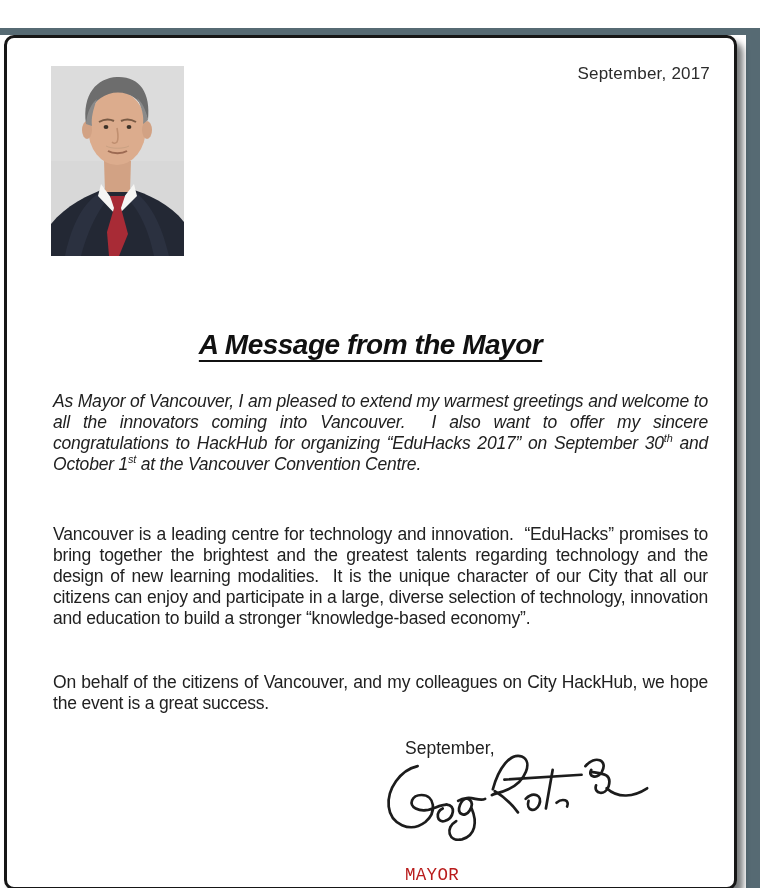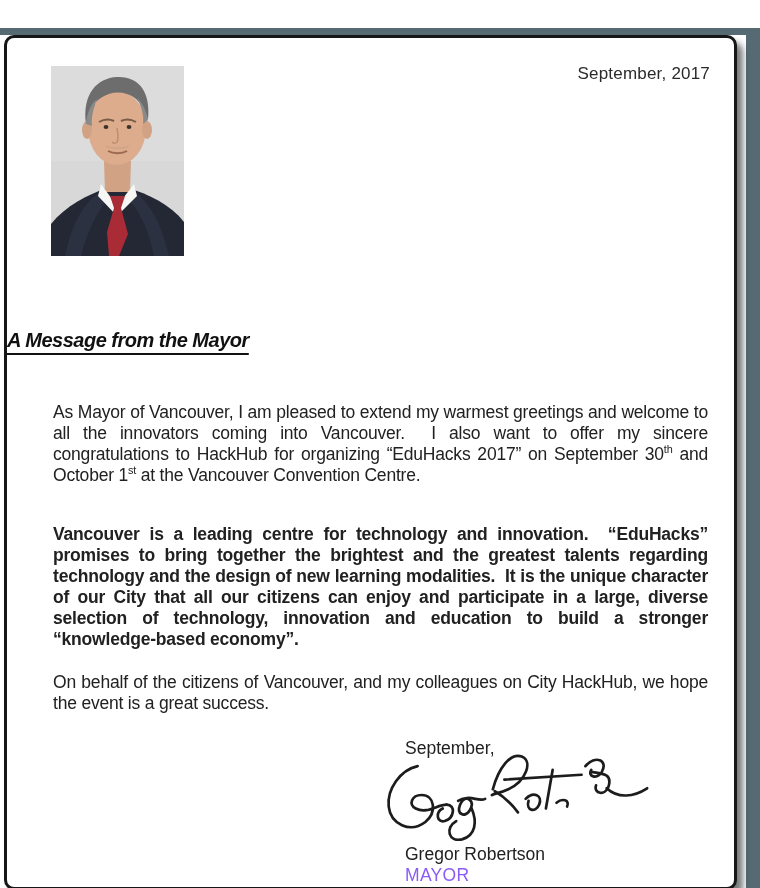--- a/index.html
+++ b/index.html
@@ -11,36 +11,36 @@
   .strip-right{ position: absolute; right: 0; top: 0; width: 14px; height: 888px; background: #566a73; }
 
   .card { position: absolute; left: 4px; top: 7px; width: 733px; height: 855px;
           background: #ffffff; border: 3px solid #161616; border-radius: 10px;
           box-shadow: 6px 7px 6px rgba(10,14,16,0.55); z-index: 2; }
 
   .photo { position: absolute; left: 44px; top: 28px; width: 133px; height: 190px; display: block; }
 
   .date { position: absolute; top: 26px; right: 24px; font-size: 17px; color: #2b2b2b; letter-spacing: 0.2px; }
 
-  .title { position: absolute; top: 291px; left: 0; width: 100%; 
-           font-size: 20px; font-weight: bold; font-style: italic; color: #111;
+  .title { position: absolute; top: 291px; left: 0; width: 100%; text-align: center;
+           font-size: 28px; font-weight: bold; font-style: italic; color: #111;
            text-decoration: underline; text-underline-offset: 6px; text-decoration-thickness: 2px;
            letter-spacing: -0.5px; }
 
   .para { position: absolute; left: 46px; width: 655px; font-size: 17.5px; line-height: 21px;
           color: #212121; text-align: justify; letter-spacing: -0.2px; }
   .para sup { font-size: 0.62em; vertical-align: super; line-height: 0; }
-  .p1 { top: 364px; }
-  .p2 { top: 486px; font-weight: bold; }
+  .p1 { top: 353px; font-style: italic; }
+  .p2 { top: 486px; }
   .p3 { top: 634px; }
 
   .salutation { position: absolute; left: 398px; top: 700px; font-size: 17.5px; color: #212121; }
   .signature  { position: absolute; left: 374px; top: 706px; width: 270px; height: 103px; }
   .signer-name  { position: absolute; left: 398px; top: 806px; font-size: 17.5px; color: #212121; }
-  .signer-title { position: absolute; left: 398px; top: 827px; font-size: 17.5px; color: #8b5cf6; letter-spacing: 0.3px; }
+  .signer-title { position: absolute; left: 398px; top: 827px; font-size: 17.5px; color: #b91c1c; letter-spacing: 0.3px; font-family: Liberation Mono, monospace; }
 </style>
 </head>
 <body>
 
 <div class="stage">
   <div class="strip-top"></div>
   <div class="strip-right"></div>
 
   <div class="card">
 
@@ -95,16 +95,15 @@
       <path d="M68,62 C78,62 76,76 66,79 C58,81 56,70 64,66 M80,58 C90,52 98,58 92,68 C87,76 78,72 82,62 C88,48 100,60 108,56"></path>
       <path d="M94,66 C100,80 98,94 84,98 C70,101 66,86 78,79"></path>
       <path d="M116,46 C122,24 134,8 146,12 C158,17 150,38 132,46 C124,50 118,50 115,52 M118,48 C128,54 136,62 142,70"></path>
       <path d="M150,56 C158,48 168,52 164,62 C160,71 150,68 153,58"></path>
       <path d="M128,36 L208,31"></path>
       <path d="M178,26 L171,66 M182,60 C188,55 196,57 193,64"></path>
       <path d="M212,22 C222,10 236,16 229,28 C224,36 214,33 218,26 M218,28 C230,30 240,30 236,43 C233,53 220,51 223,42"></path>
       <path d="M234,45 C246,56 262,54 276,45"></path>
     </svg>
 
-    <div class="signer-name">Gregor Robertson</div>
     <div class="signer-title">MAYOR</div>
   </div>
 </div>
 
 </body></html>

